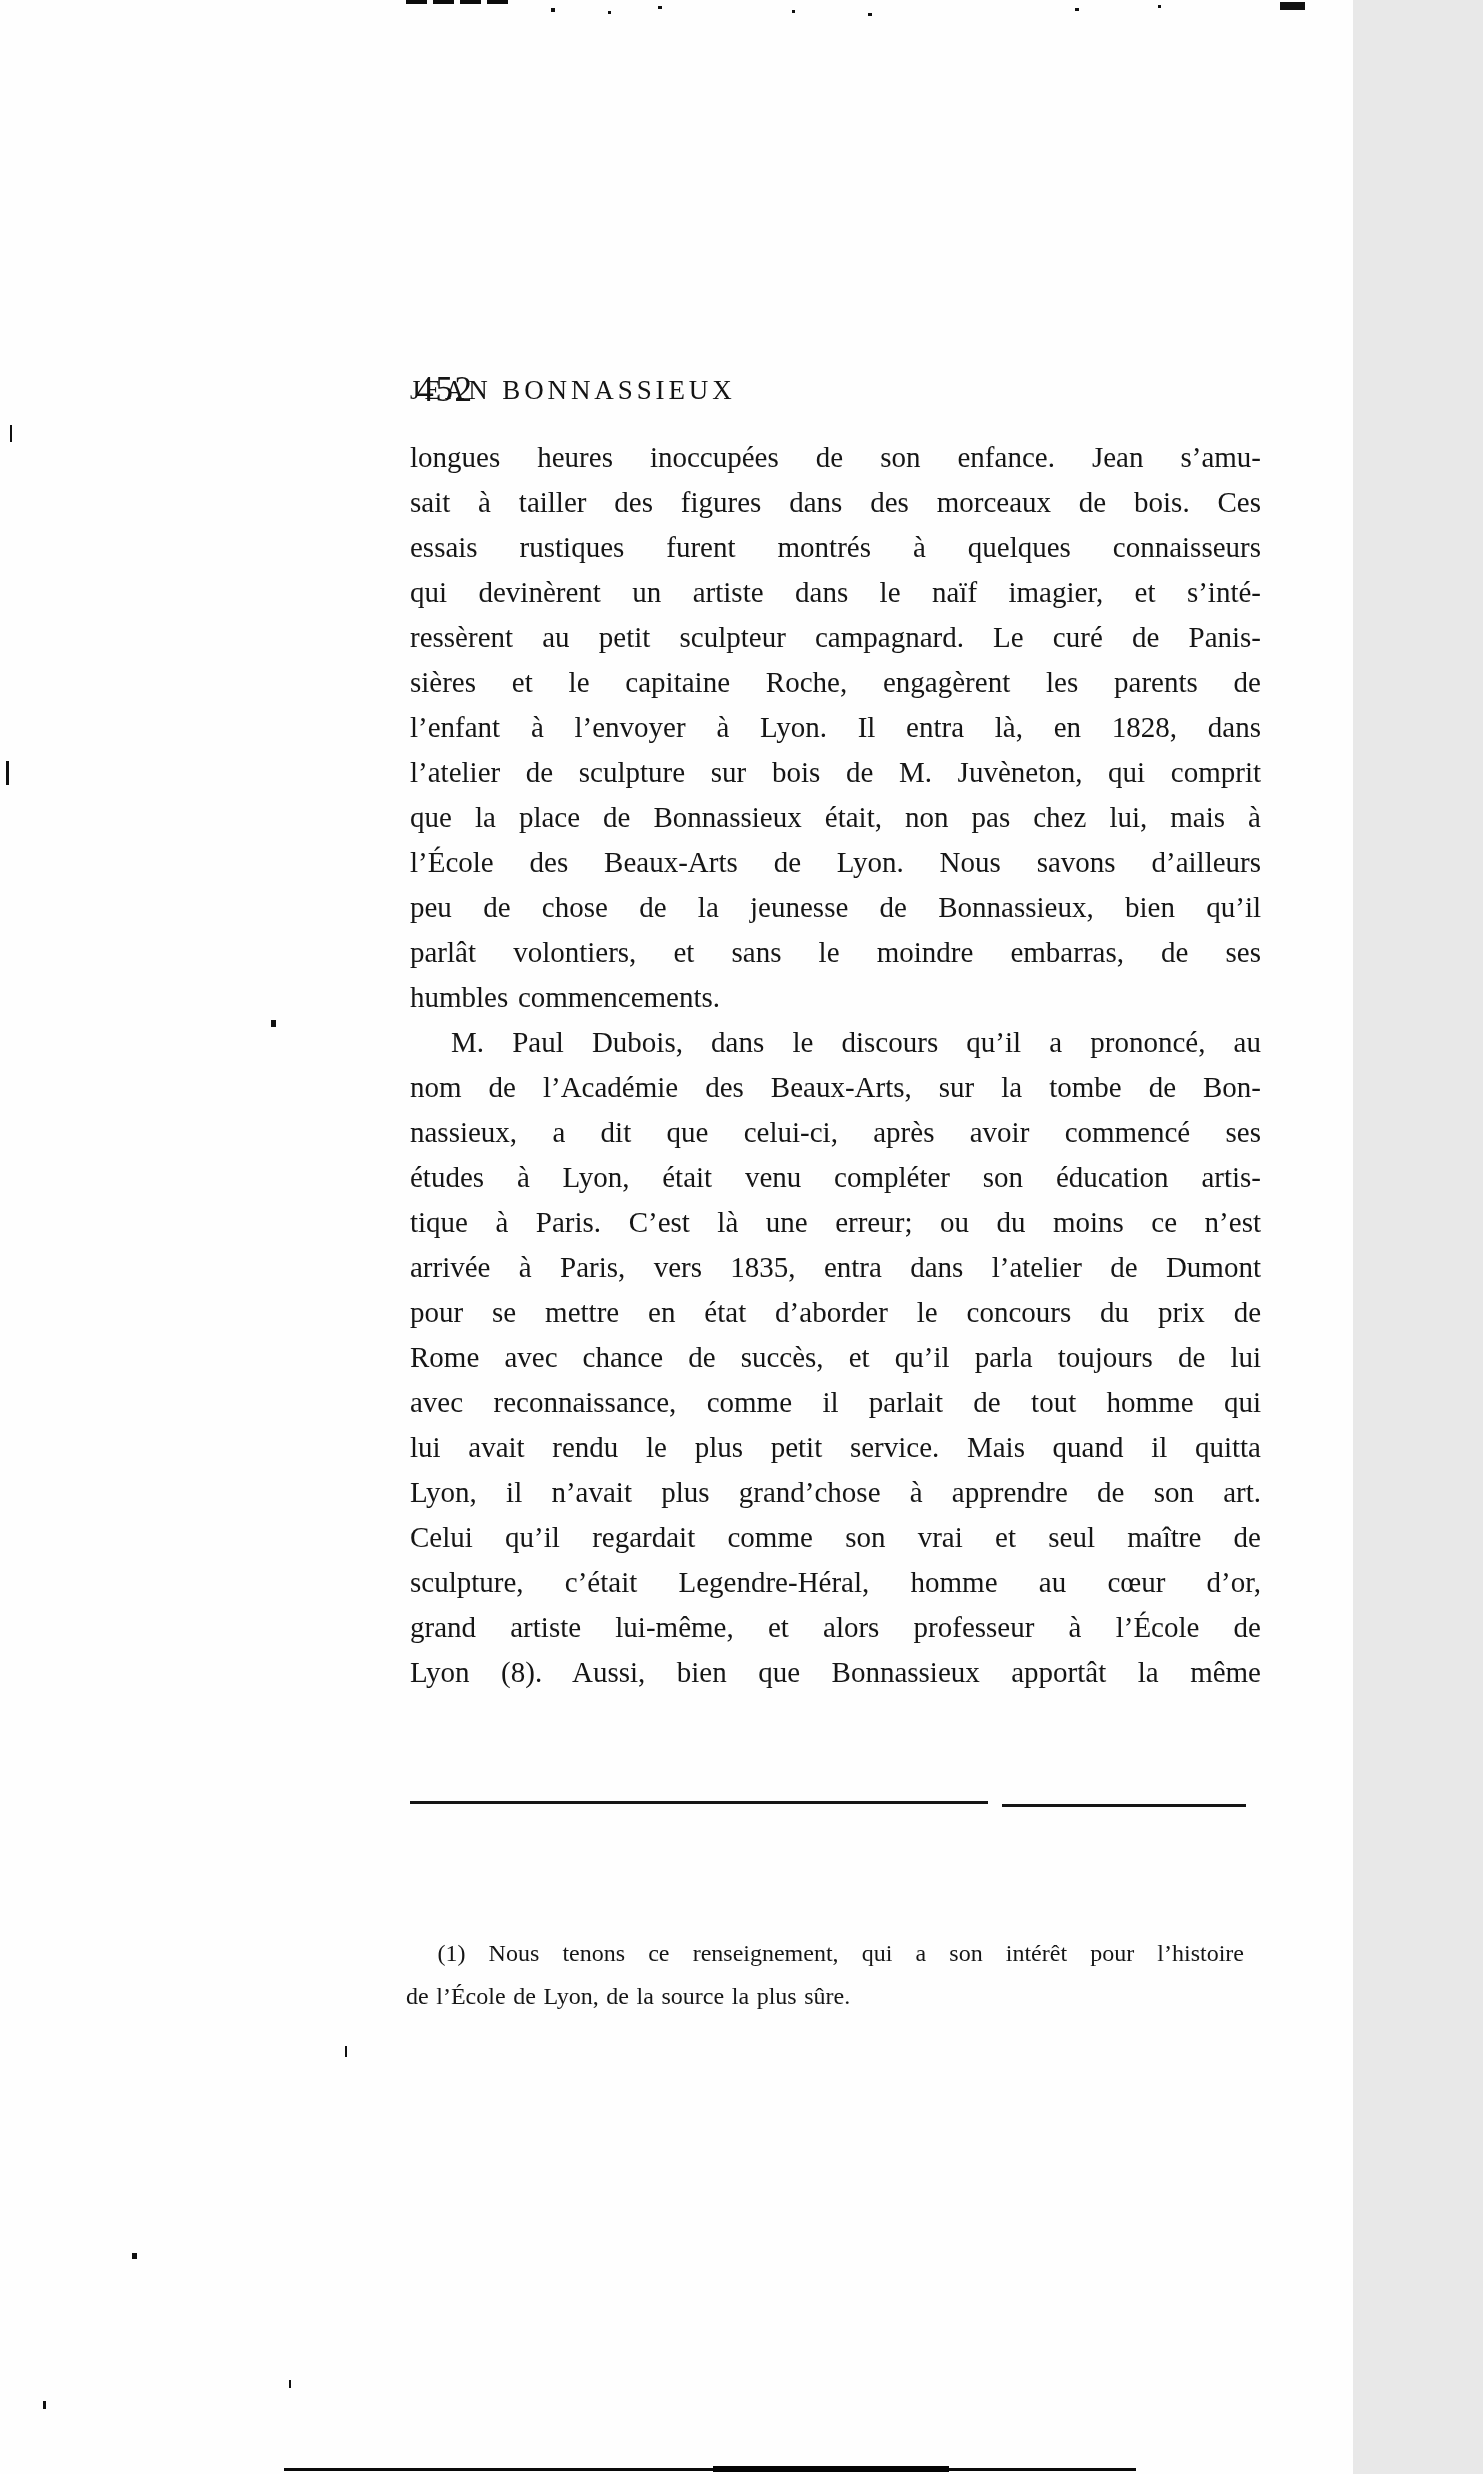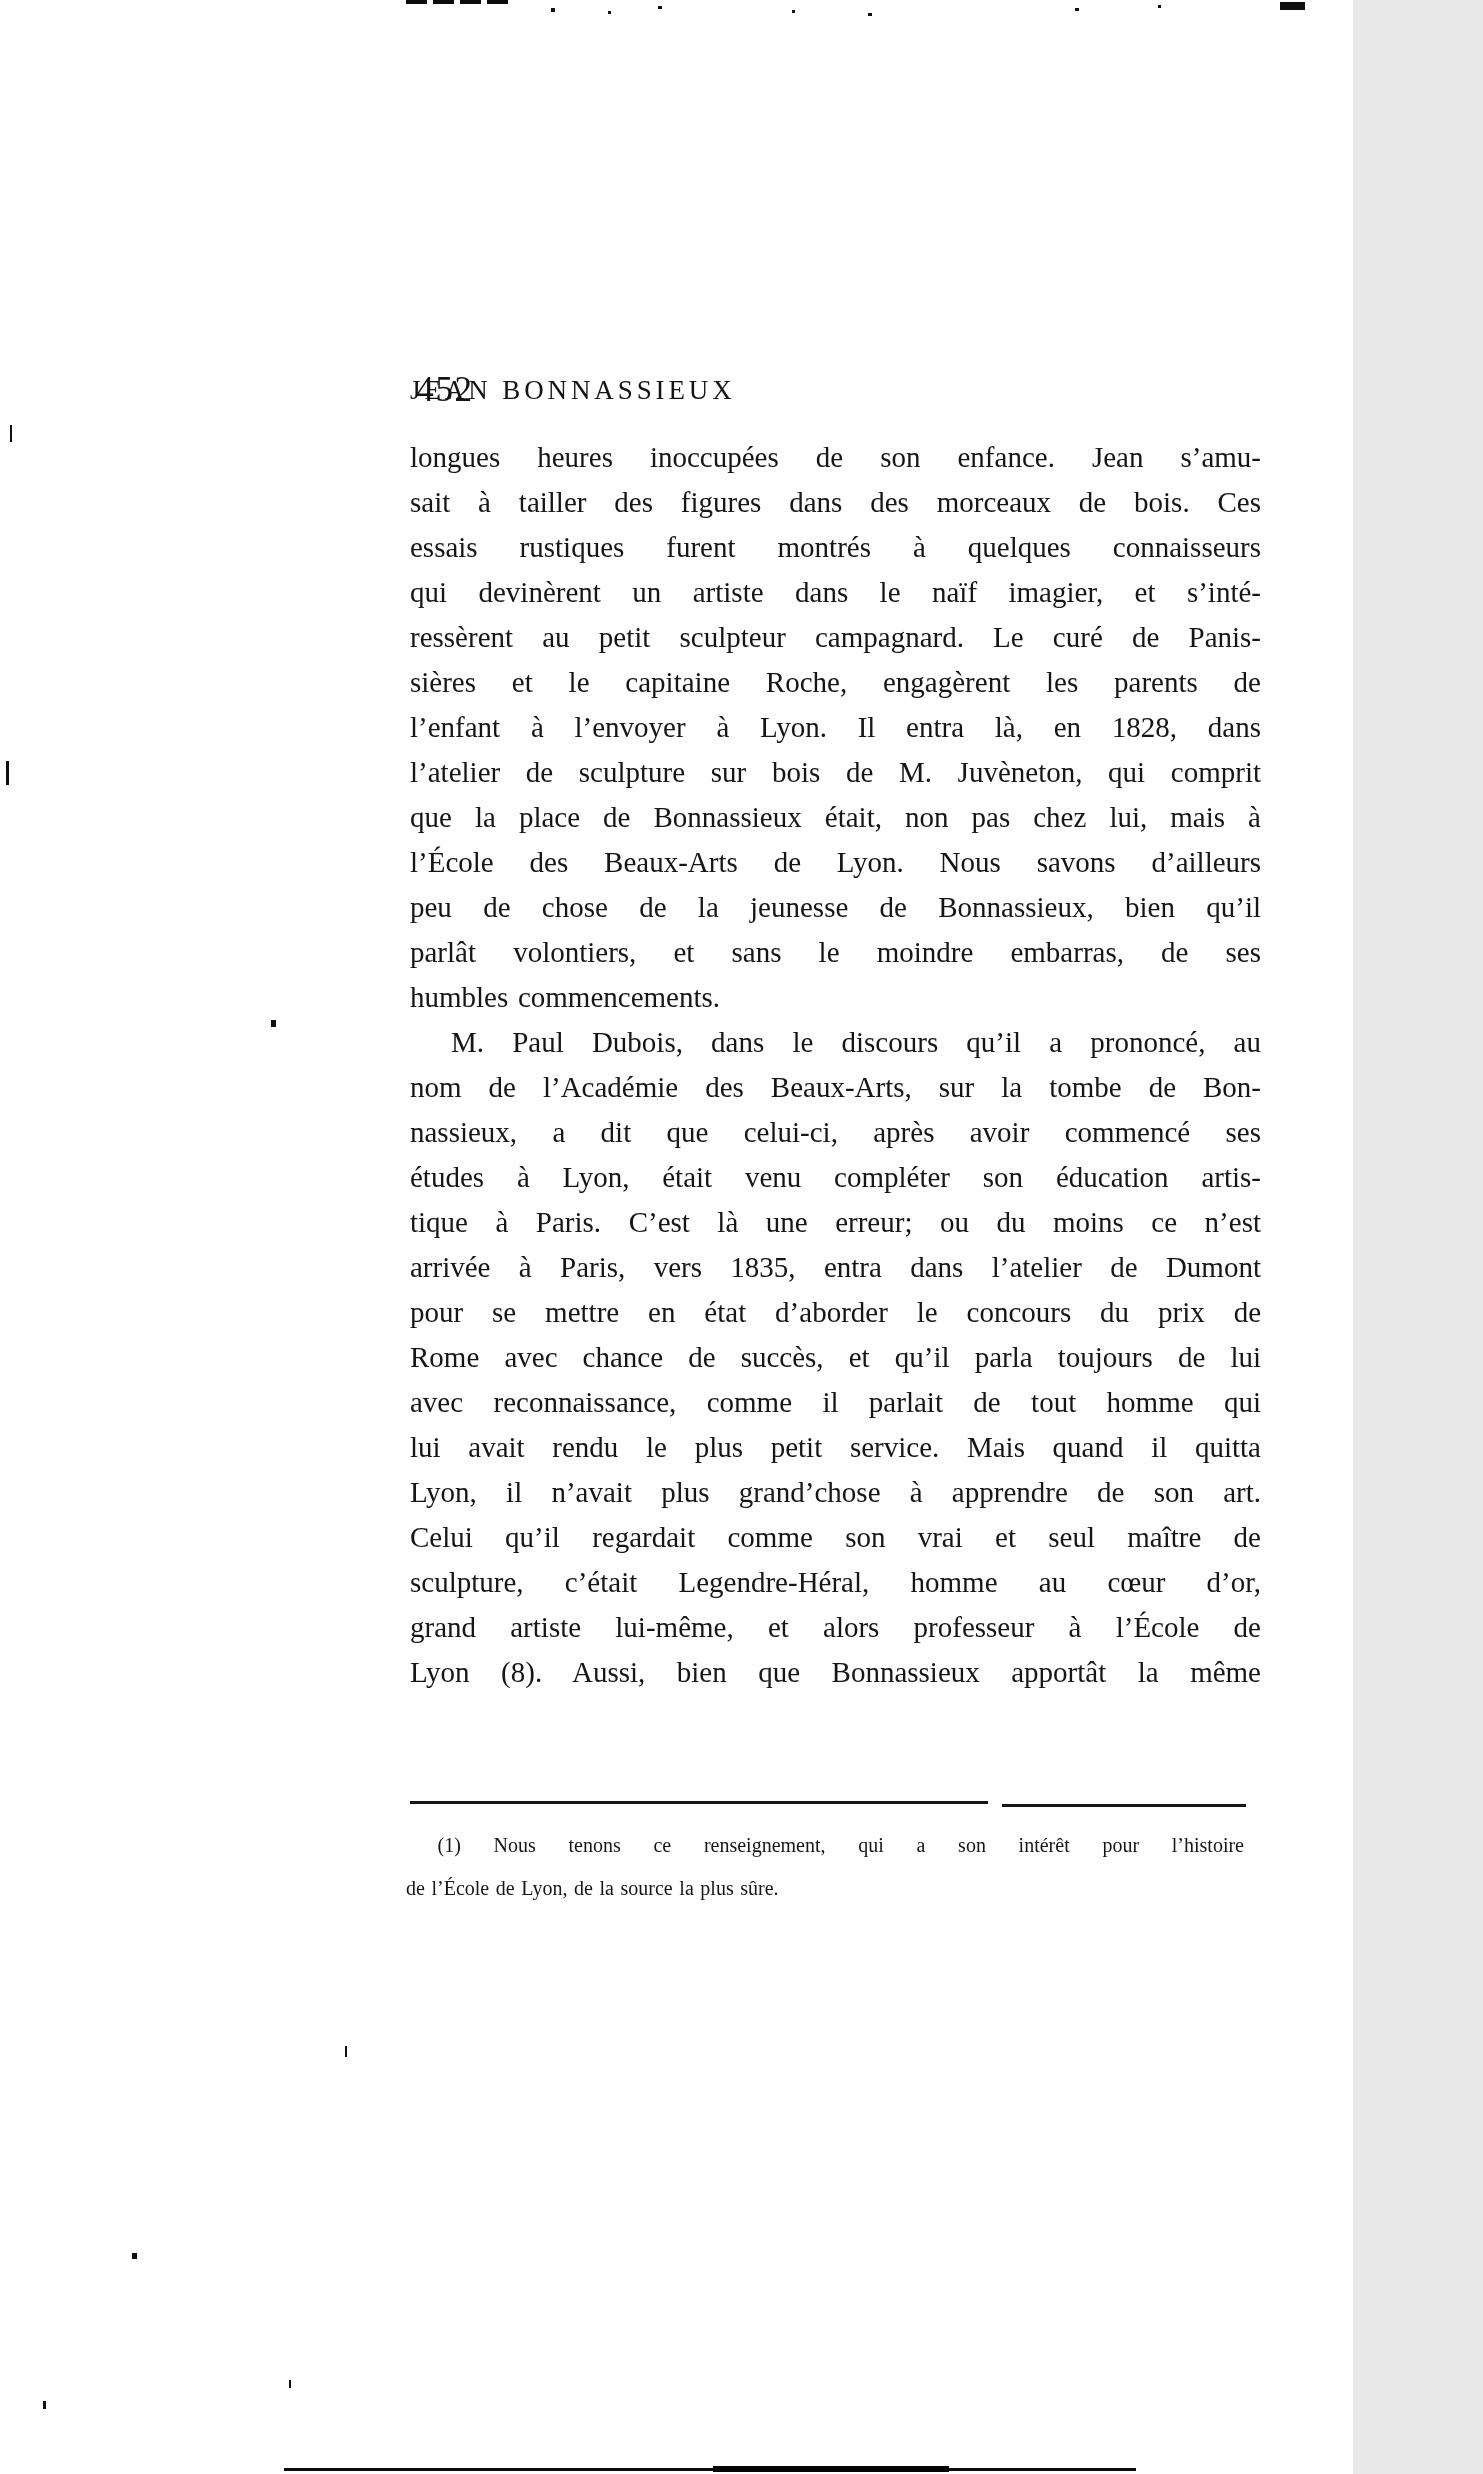--- a/index.html
+++ b/index.html
@@ -66,23 +66,23 @@
     position: absolute;
     top: 1801px;
     height: 3.2px;
     background: #151515;
   }
   .footnote-sep-a { left: 410px; width: 578px; }
   .footnote-sep-b { left: 1002px; width: 244px; top: 1804px; }
   .footnote-block {
     position: absolute;
     left: 406px;
-    top: 1824px;
+    top: 1932px;
     width: 838px;
-    font-size: 20px;
+    font-size: 24px;
     line-height: 43px;
     word-spacing: 1.6px;
   }
   .footnote-block .line { height: 43px; }
   .footnote-block .line.indent { text-indent: 31.5px; }
 
   
   .artifact { position: absolute; background: #101010; }
   .top-dash {
     left: 406px; top: 0; width: 106px; height: 3.9px;

